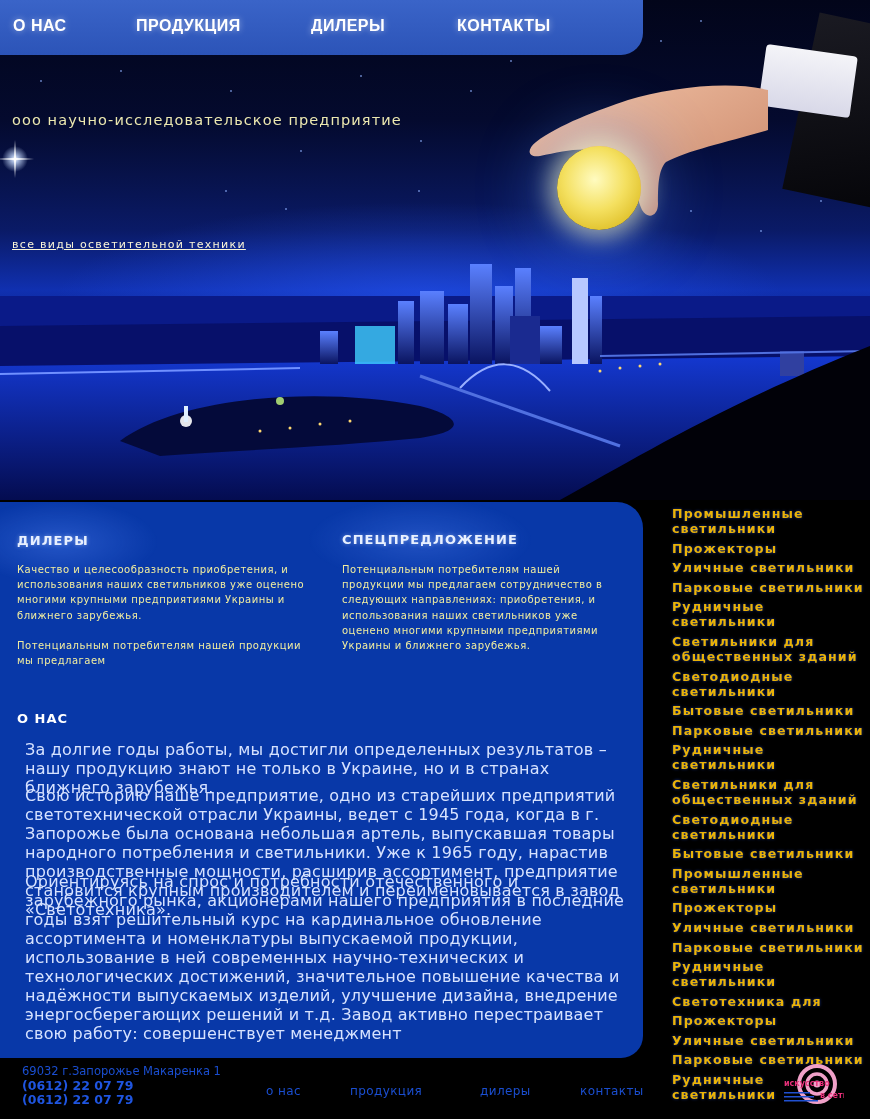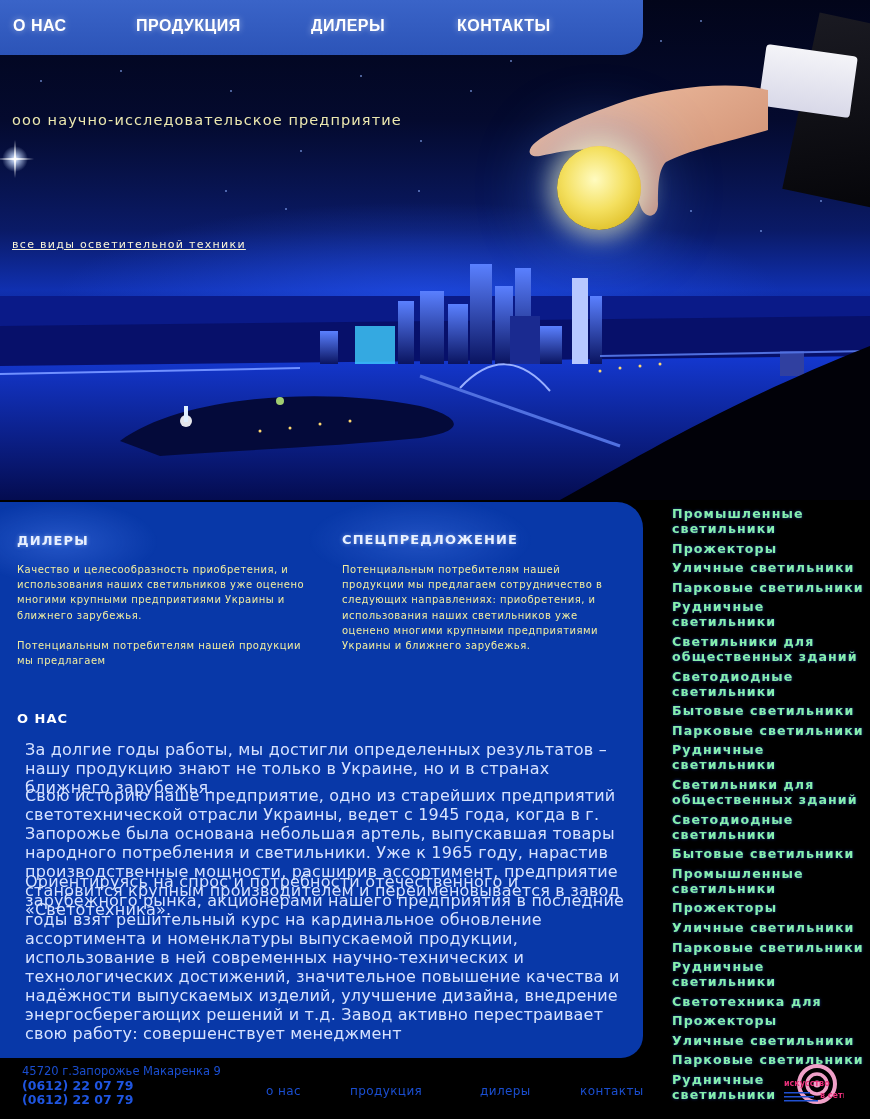--- a/index.html
+++ b/index.html
@@ -107,21 +107,21 @@
     position: absolute; left: 17px; width: 600px; color: #d6e2ff; font-size: 16px; line-height: 19px;
     letter-spacing: 0.2px;
     margin-left: 8px;
   }
 
   
   .sidebar {
     position: absolute; left: 672px; top: 506px; width: 198px;
   }
   .sidebar a {
-    display: block; color: #86efac; font-size: 12.6px; font-weight: bold; letter-spacing: 1.1px;
+    display: block; color: #eab308; font-size: 12.6px; font-weight: bold; letter-spacing: 1.1px;
     line-height: 15px; margin-bottom: 4.6px; text-decoration: none;
     text-shadow: 0 0 3px rgba(40,90,255,0.6);
   }
 
   
   .footer-addr {
     position: absolute; left: 22px; top: 1064px; color: #1a4ed0; font-size: 11.5px; line-height: 14.5px;
   }
   .footer-addr .phone { font-size: 12.5px; font-weight: bold; color: #1f55e0; }
   .footer-nav a {
@@ -272,21 +272,21 @@
   <a href="#">Парковые светильники</a>
   <a href="#">Рудничные светильники</a>
   <a href="#">Светотехника для</a>
   <a href="#">Прожекторы</a>
   <a href="#">Уличные светильники</a>
   <a href="#">Парковые светильники</a>
   <a href="#">Рудничные светильники</a>
 </div>
 
 <div class="footer-addr">
-  <div>45720 г.Запорожье Макаренка 9</div>
+  <div>69032 г.Запорожье Макаренка 1</div>
   <div class="phone">(0612) 22 07 79</div>
   <div class="phone">(0612) 22 07 79</div>
 </div>
 
 <div class="footer-nav">
   <a href="#" style="left:266px">о нас</a>
   <a href="#" style="left:350px">продукция</a>
   <a href="#" style="left:480px">дилеры</a>
   <a href="#" style="left:580px">контакты</a>
 </div>

